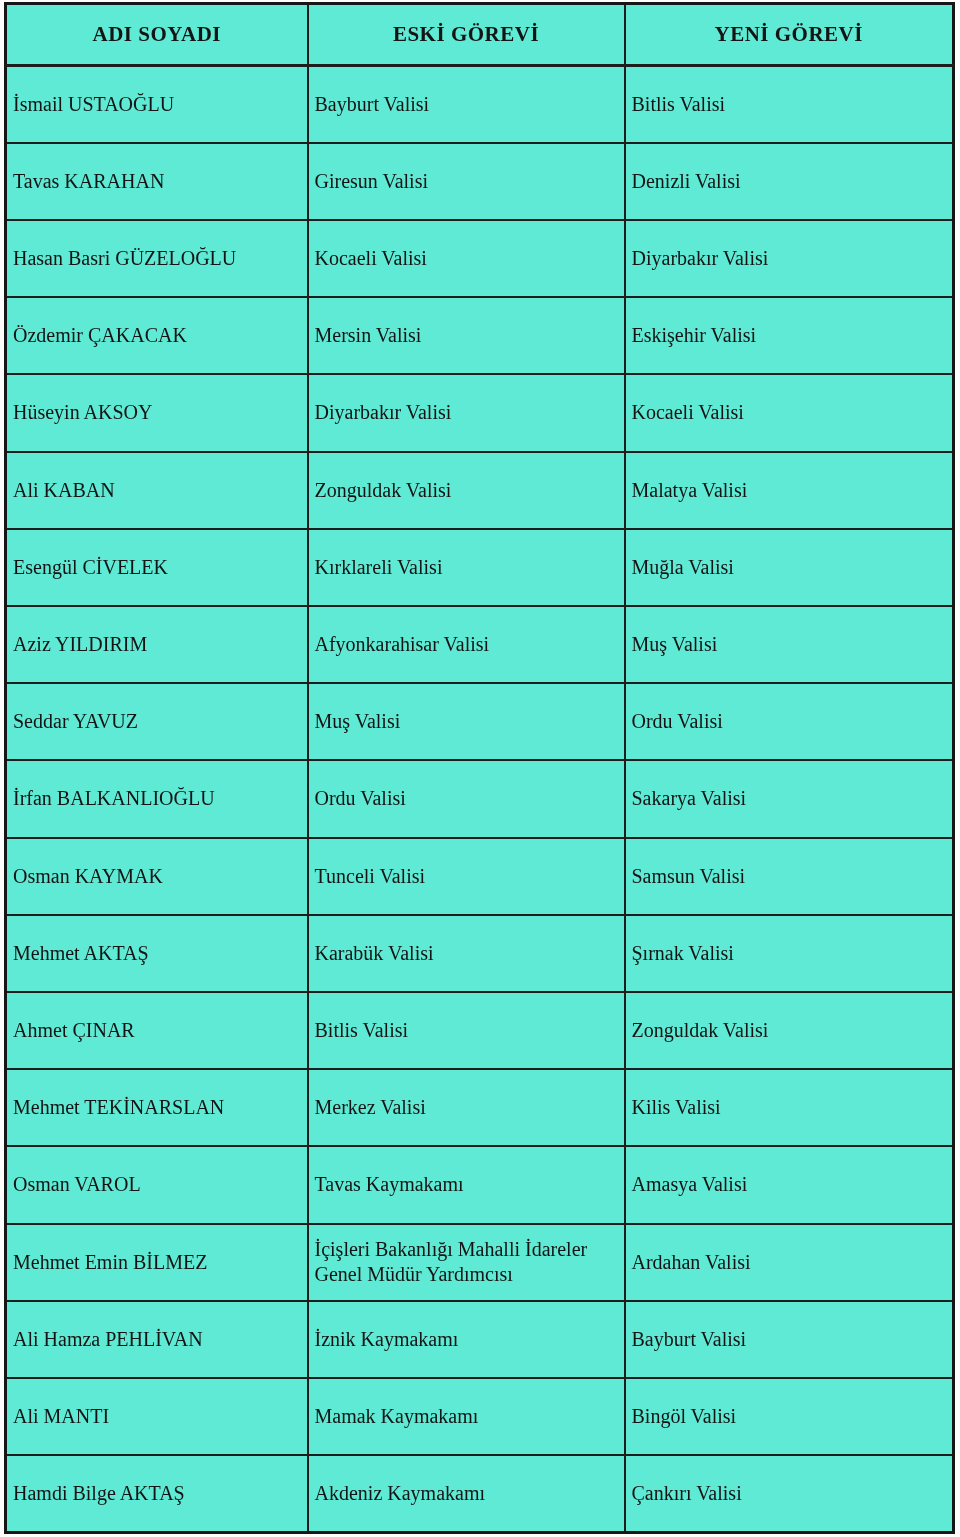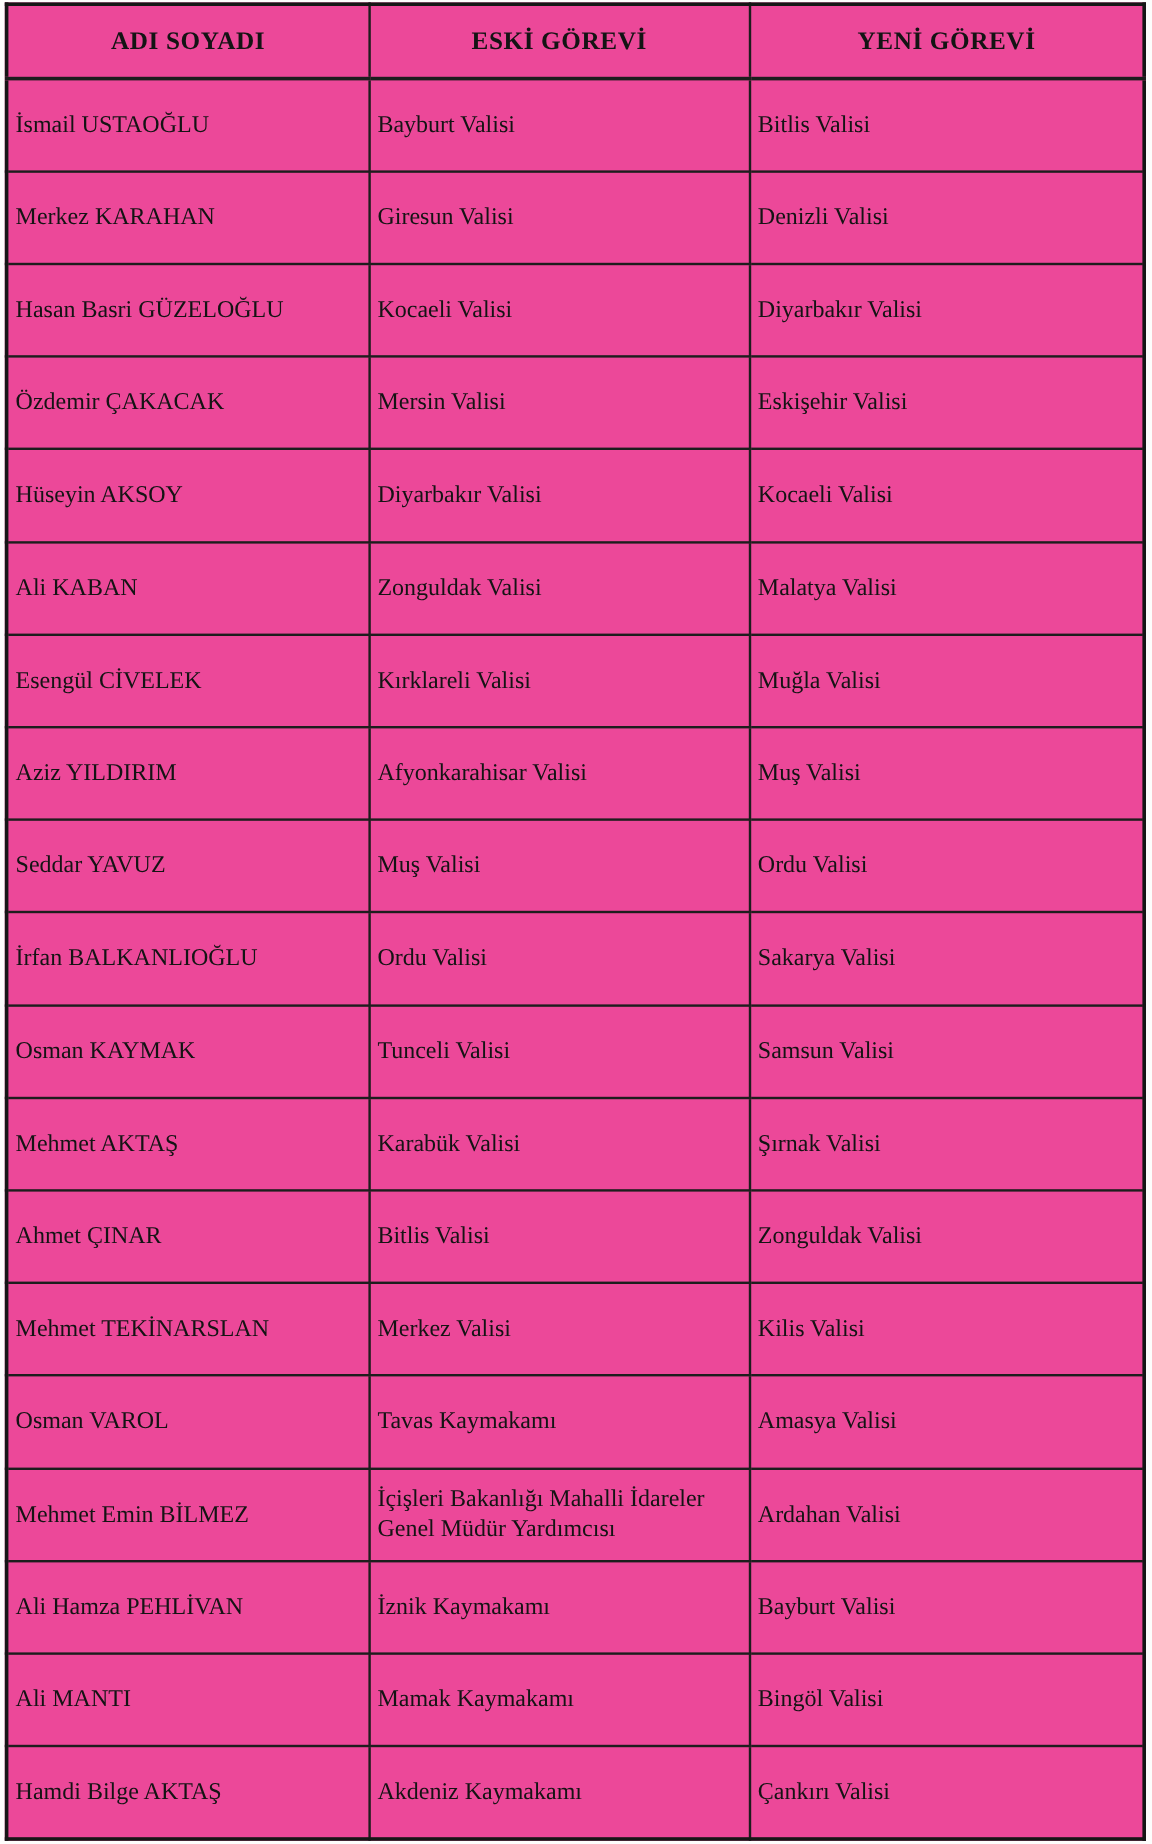--- a/index.html
+++ b/index.html
@@ -9,21 +9,21 @@
     font-family: "Liberation Serif", "DejaVu Serif", serif;
     color: #141414;
   }
   body { height: 1537px; overflow: hidden; }
   .doc-wrap { padding: 2px 4px 0 4px; }
   table.appointments {
     width: 948px;
     height: 1532px;
     border-collapse: collapse;
     table-layout: fixed;
-    background: #ec4899;
+    background: #5eead4;
   }
   table.appointments col.c1 { width: 302px; }
   table.appointments col.c2 { width: 317px; }
   table.appointments col.c3 { width: 329px; }
   table.appointments th,
   table.appointments td {
     border: 2px solid #1d1d1d;
     vertical-align: middle;
     overflow: hidden;
   }
@@ -62,21 +62,21 @@
         <th>YENİ GÖREVİ</th>
       </tr>
     </thead>
     <tbody id="table-body">
         <tr>
           <td>İsmail USTAOĞLU</td>
           <td>Bayburt Valisi</td>
           <td>Bitlis Valisi</td>
         </tr>
         <tr>
-          <td>Merkez KARAHAN</td>
+          <td>Tavas KARAHAN</td>
           <td>Giresun Valisi</td>
           <td>Denizli Valisi</td>
         </tr>
         <tr>
           <td>Hasan Basri GÜZELOĞLU</td>
           <td>Kocaeli Valisi</td>
           <td>Diyarbakır Valisi</td>
         </tr>
         <tr>
           <td>Özdemir ÇAKACAK</td>

